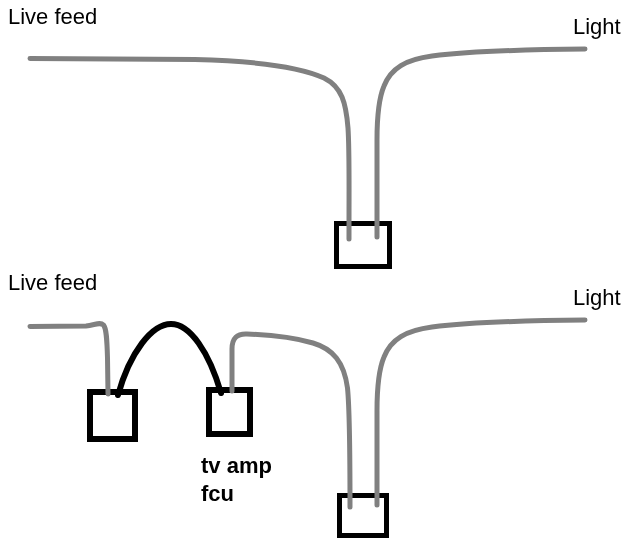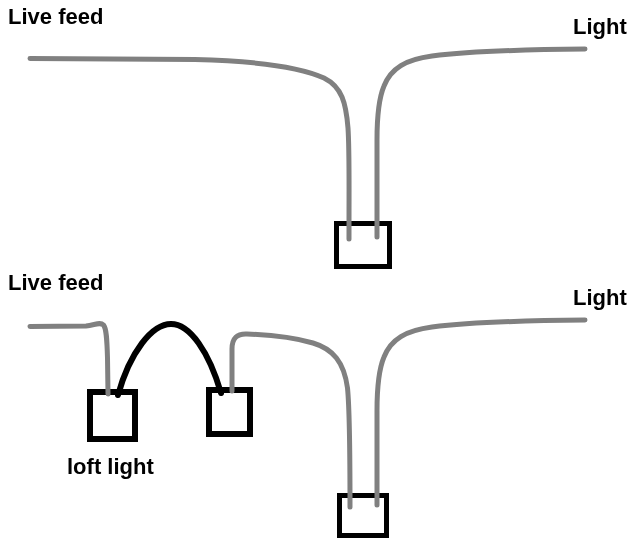--- a/index.html
+++ b/index.html
@@ -15,21 +15,21 @@
     overflow: hidden;
     font-family: "Liberation Sans", sans-serif;
   }
   #wiring-svg {
     position: absolute;
     left: 0;
     top: 0;
   }
   .label {
     position: absolute;
-    font-weight: bold;
+    font-weight: normal;
     font-size: 22px;
     color: #000000;
     white-space: nowrap;
     line-height: 25px;
   }
   .label-2line {
     position: absolute;
     font-weight: bold;
     font-size: 22px;
     color: #000000;
@@ -78,17 +78,20 @@
   <div class="label" style="left:8px; top:4px;">Live feed</div>
 
   <div class="label" style="left:573px; top:14px;">Light</div>
 
 
   <div class="label" style="left:8px; top:270px;">Live feed</div>
 
   <div class="label" style="left:573px; top:285px;">Light</div>
 
   <div class="label-2line" style="left:67px; top:453px;">
-    <div>loft light</div>
   </div>
 
+  <div class="label-2line" style="left:201px; top:452px;">
+    <div>tv amp</div>
+    <div>fcu</div>
+  </div>
 
 </div>
 
 </body></html>

